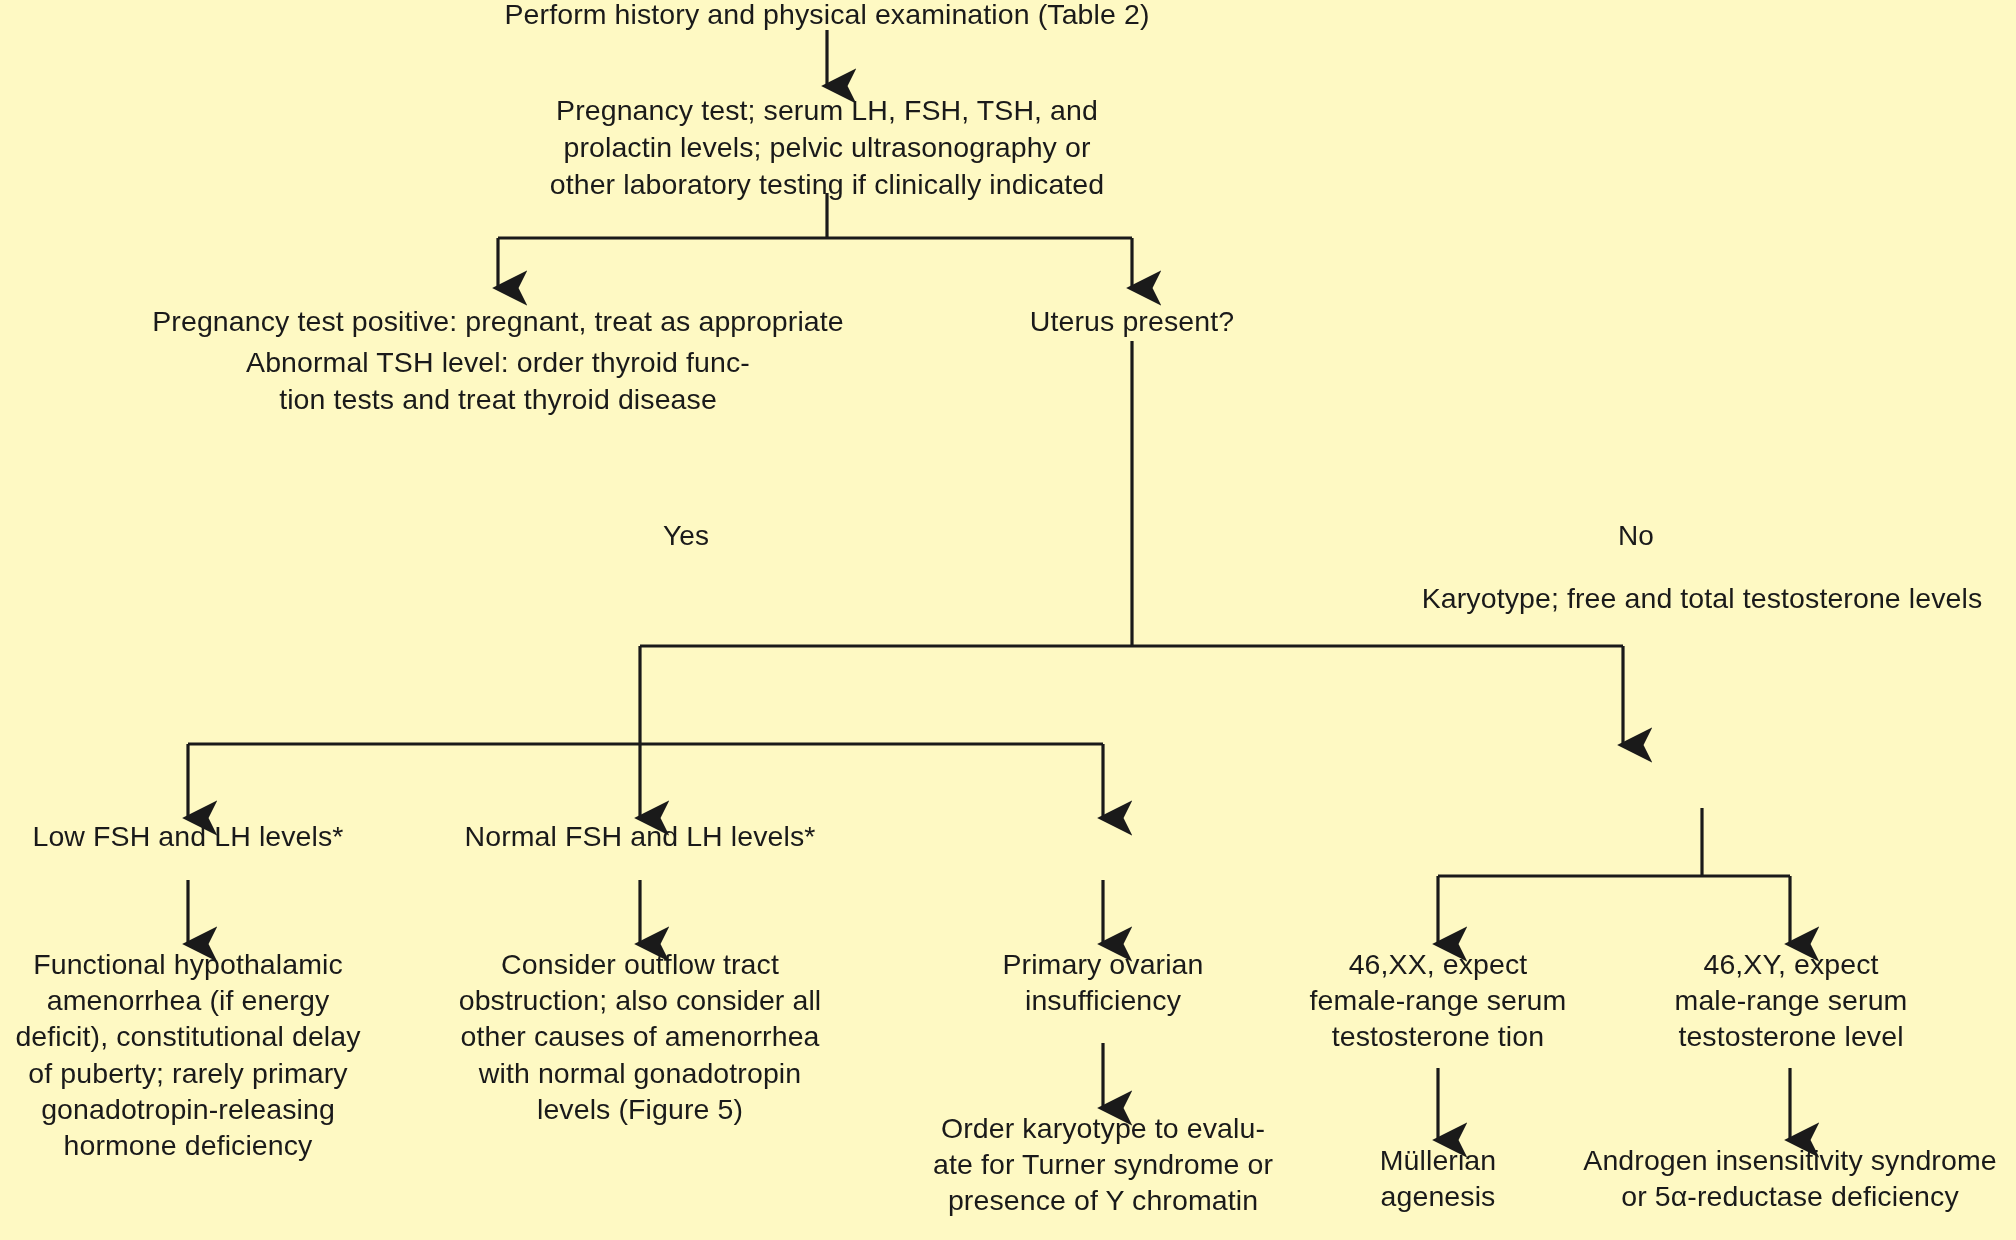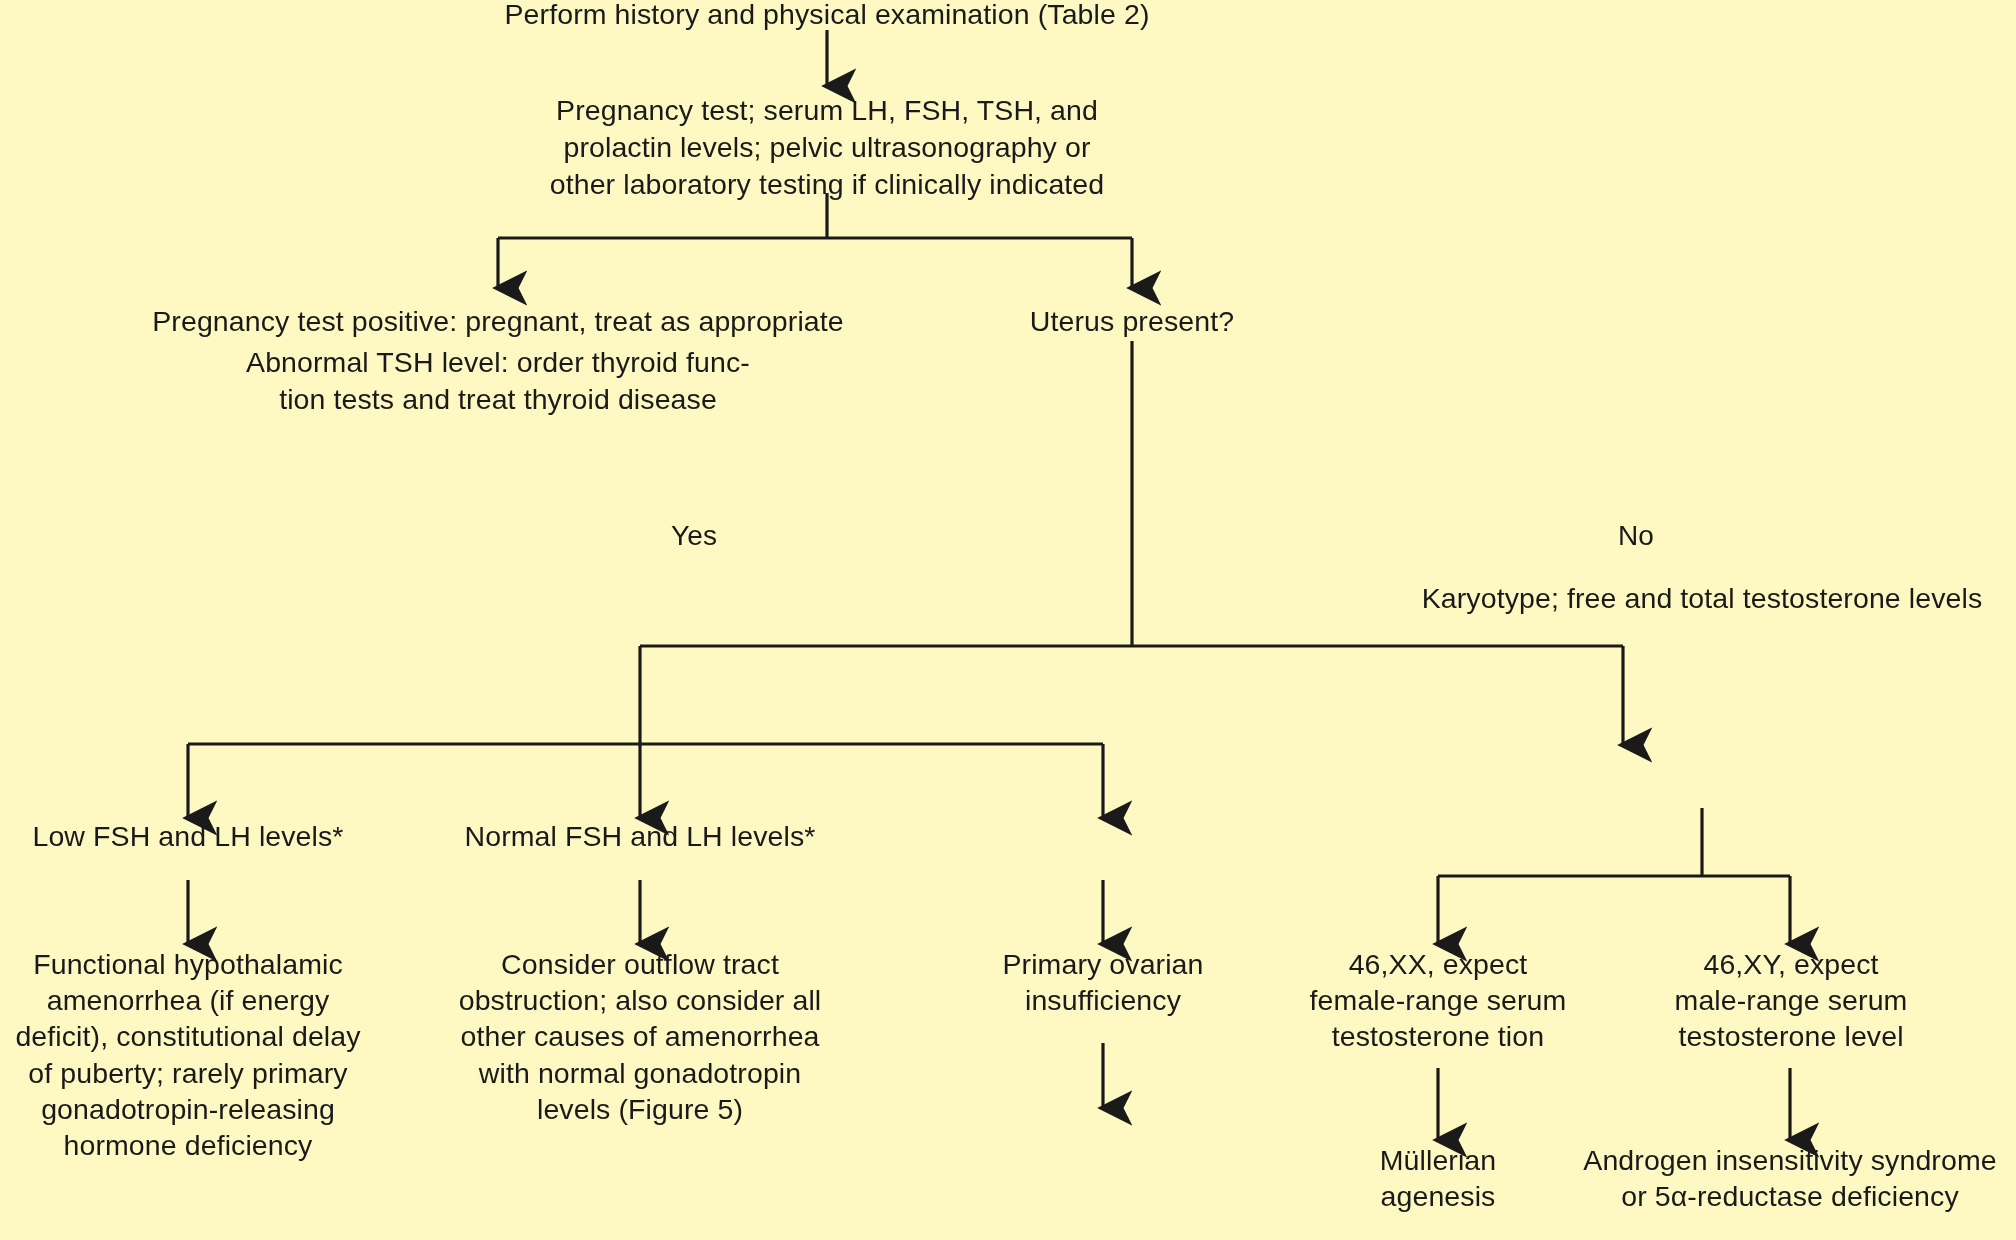--- a/index.html
+++ b/index.html
@@ -94,21 +94,21 @@
 other laboratory testing if clinically indicated</div>
 
   <div class="node" style="left:38px; top:344px; width:920px;">Abnormal TSH level: order thyroid func-
 tion tests and treat thyroid disease</div>
 
   <div class="node" style="left:38px; top:303px; width:920px;">Pregnancy test positive: pregnant, treat as appropriate</div>
 
 
   <div class="node" style="left:932px; top:303px; width:400px;">Uterus present?</div>
 
-  <div class="node lbl" style="left:663px; top:518px; width:160px;margin-left:8px;">Yes</div>
+  <div class="node lbl" style="left:663px; top:518px; width:160px;">Yes</div>
 
   <div class="node lbl" style="left:1618px; top:518px; width:160px;">No</div>
 
   <div class="node" style="left:1292px; top:580px; width:820px;">Karyotype; free and total testosterone levels</div>
 
   <div class="node" style="left:-12px; top:818px; width:400px;">Low FSH and LH levels*</div>
 
   <div class="node" style="left:440px; top:818px; width:400px;">Normal FSH and LH levels*</div>
 
 
@@ -121,20 +121,23 @@
 
   <div class="node tight" style="left:430px; top:946px; width:420px;">Consider outflow tract
 obstruction; also consider all
 other causes of amenorrhea
 with normal gonadotropin
 levels (Figure 5)</div>
 
   <div class="node tight" style="left:903px; top:946px; width:400px;">Primary ovarian
 insufficiency</div>
 
+  <div class="node tight" style="left:893px; top:1110px; width:420px;">Order karyotype to evalu-
+ate for Turner syndrome or
+presence of Y chromatin</div>
 
   <div class="node tight" style="left:1285px; top:946px; width:306px;">46,XX, expect
 female-range serum
 testosterone tion</div>
 
   <div class="node tight" style="left:1638px; top:946px; width:306px;">46,XY, expect
 male-range serum
 testosterone level</div>
 
   <div class="node tight" style="left:1318px; top:1142px; width:240px;">Müllerian

